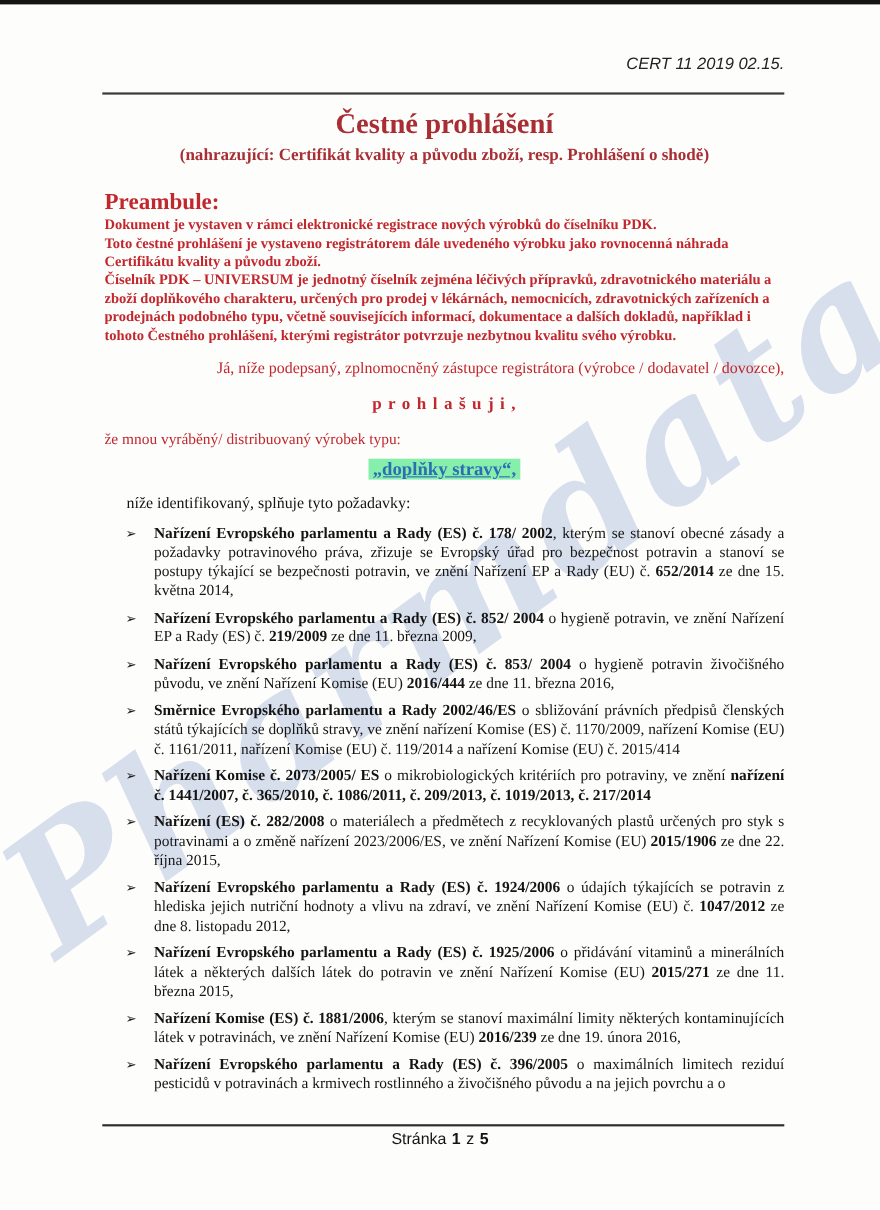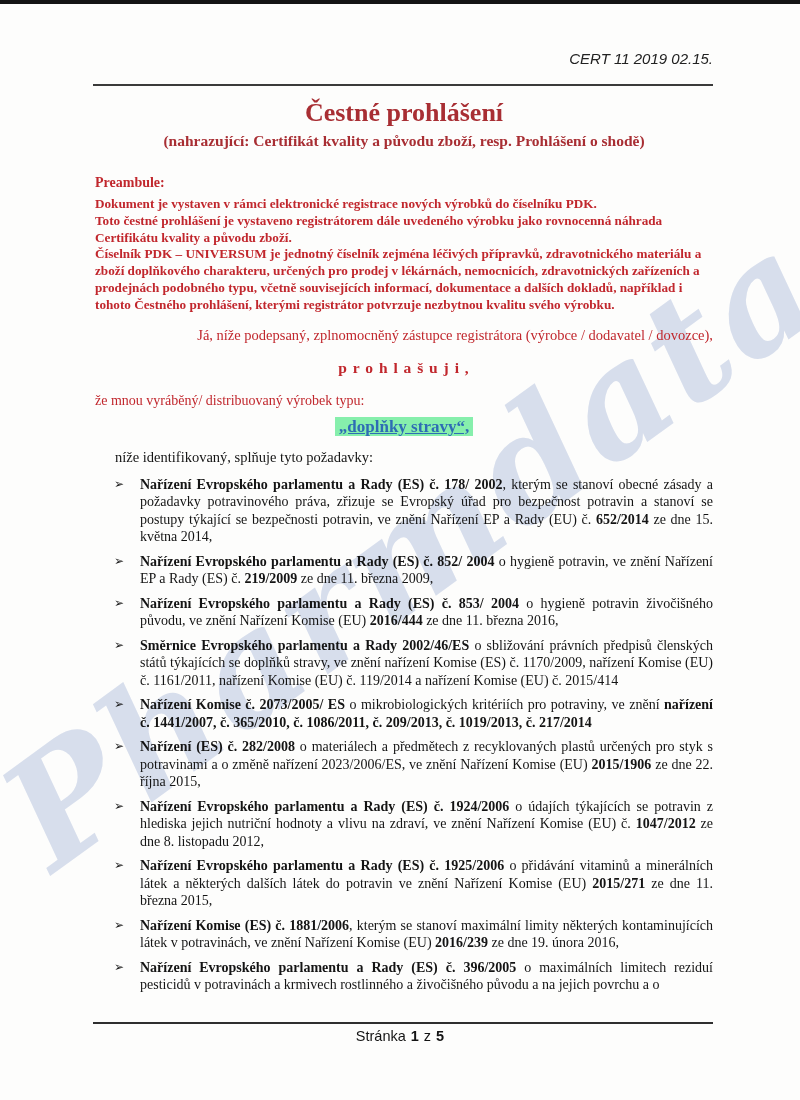--- a/index.html
+++ b/index.html
@@ -23,21 +23,21 @@
     font-family:"Liberation Sans", sans-serif; font-style:italic;
     font-size:15px; color:#222;
   }
   .top-rule { position:absolute; top:84px; left:93px; width:620px; border-top:2px solid #3a3a3a; z-index:2; }
 
   .content { position:absolute; left:95px; top:98px; width:618px; height:928px; overflow:hidden; z-index:1; }
 
   .title { margin:0; text-align:center; color:#a82e33; font-size:26px; line-height:30px; font-weight:bold; }
   .subtitle { margin-top:3px; text-align:center; color:#a82e33; font-size:15.5px; line-height:19px; font-weight:bold; }
 
-  .preamble-heading { margin-top:22px; color:#c1272d; font-size:14px; line-height:22px; font-weight:bold; }
+  .preamble-heading { margin-top:22px; color:#c1272d; font-size:21px; line-height:22px; font-weight:bold; }
   .preamble-paras { margin-top:2px; color:#c1272d; font-size:13.2px; line-height:16.8px; font-weight:bold; }
   .ppara { margin:0; }
 
   .decl-intro { margin-top:12px; text-align:right; color:#c1272d; font-size:14.5px; line-height:18px; }
   .decl-verb { margin-top:14px; text-align:center; color:#c1272d; font-size:15.5px; line-height:19px; font-weight:bold; letter-spacing:1px; }
   .decl-product-line { margin-top:15px; color:#c1272d; font-size:14px; line-height:18px; }
   .highlight-row { margin-top:6px; text-align:center; line-height:22px; }
   .highlight {
     background:#86efac; color:#2e6cb4; font-weight:bold; font-size:17px;
     text-decoration:underline; text-decoration-color:#2e6cb4; padding:0 4px;

